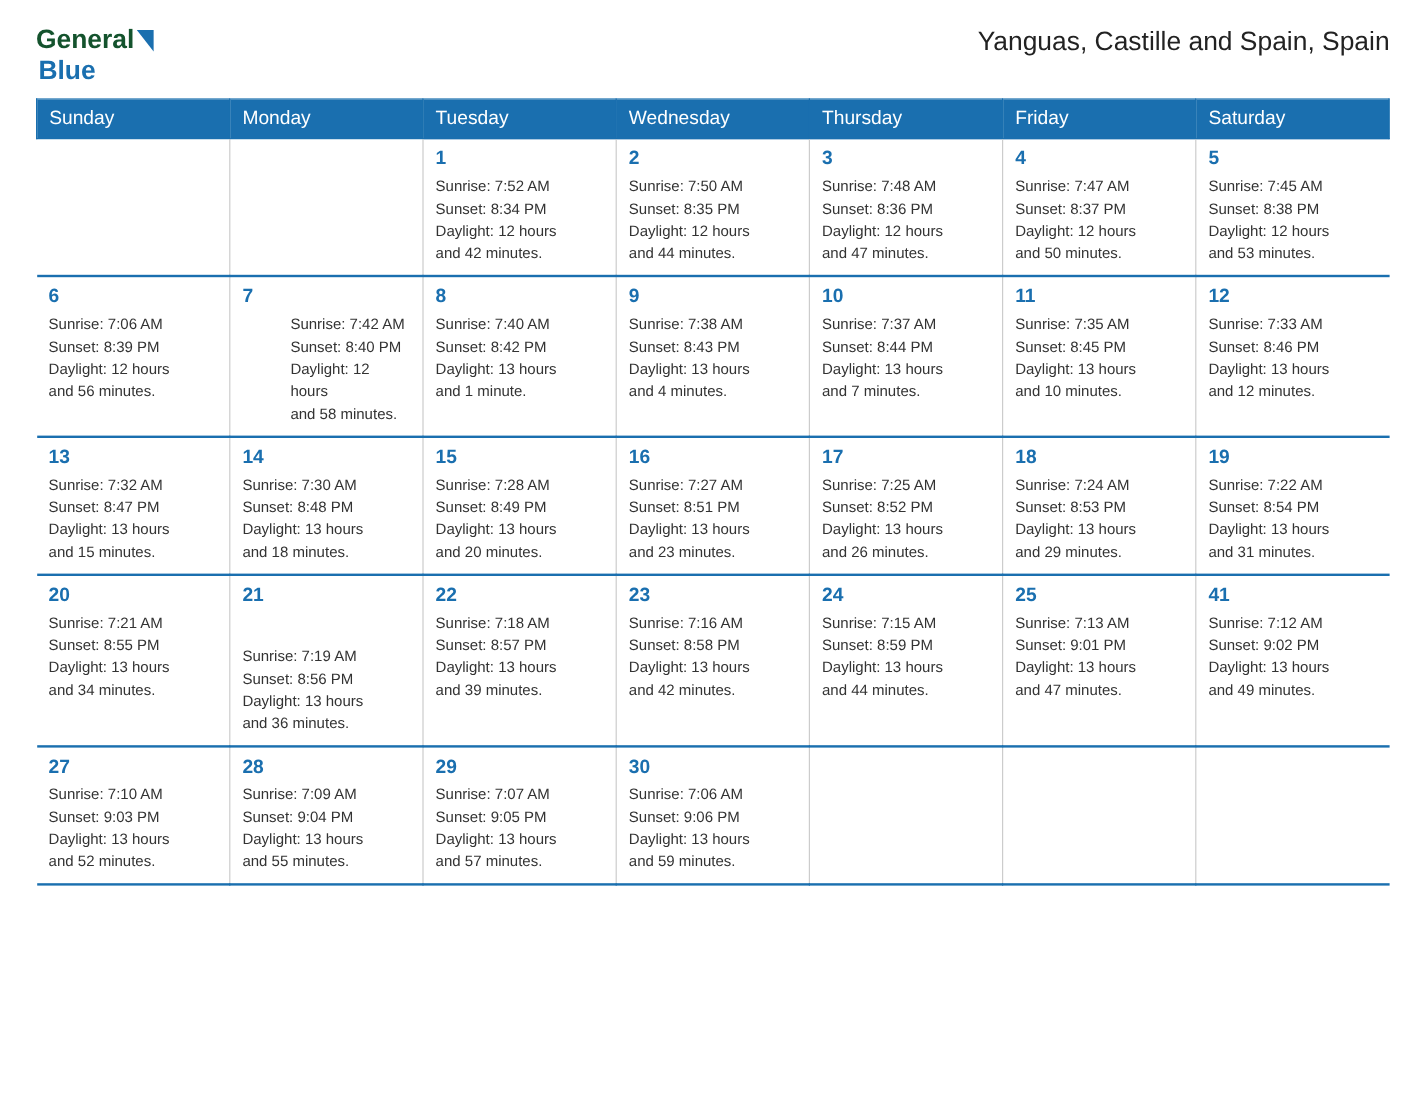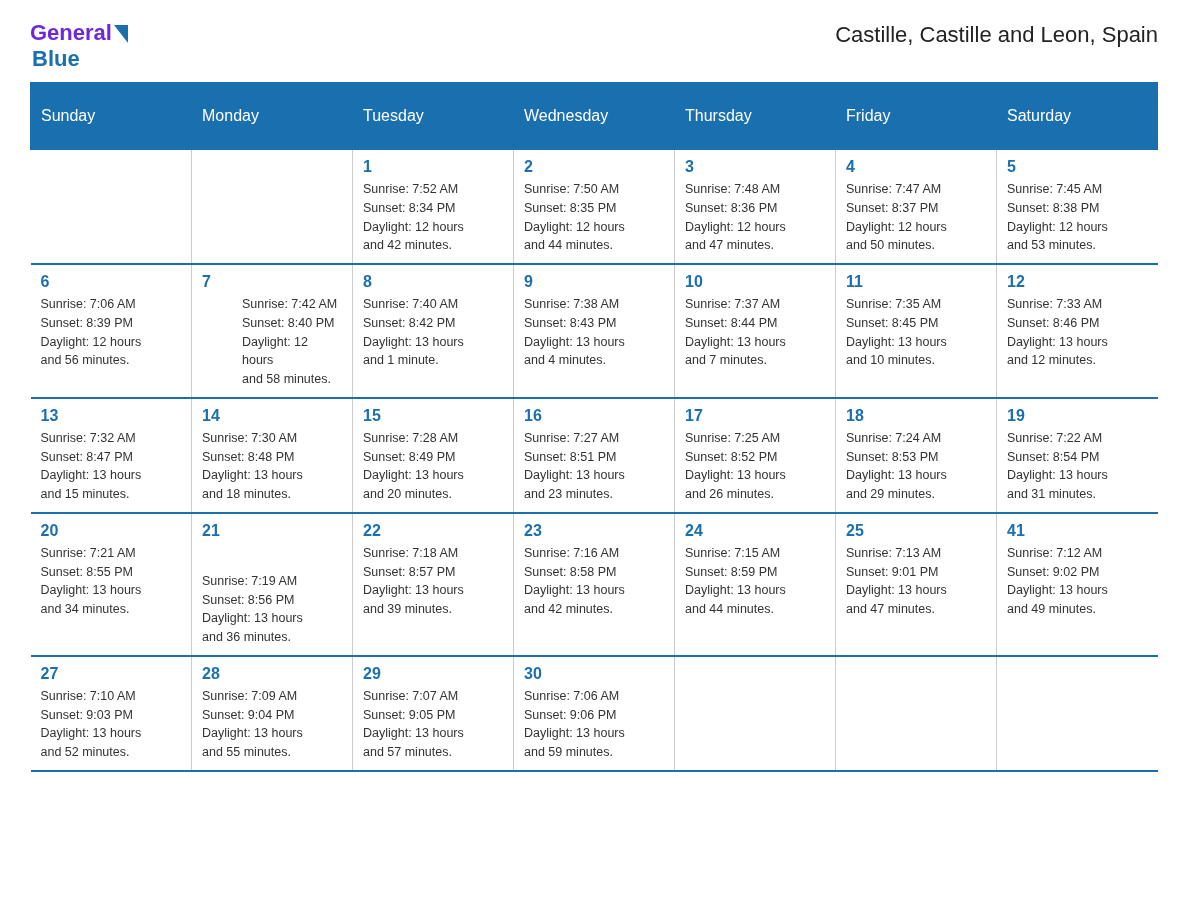--- a/index.html
+++ b/index.html
@@ -17,21 +17,21 @@
       margin-bottom: 10px;
     }
     .logo {
       display: flex;
       align-items: center;
       gap: 4px;
     }
     .logo-text-general {
       font-size: 22px;
       font-weight: bold;
-      color: #6d28d9;
+      color: #14532d;
     }
     .logo-triangle {
       width: 0;
       height: 0;
       border-left: 14px solid transparent;
       border-right: 0px solid transparent;
       border-top: 18px solid #1a6faf;
       margin-left: 2px;
       margin-top: 2px;
     }
@@ -68,21 +68,21 @@
       border-collapse: collapse;
       margin-top: 8px;
     }
     thead tr {
       background-color: #1a6faf;
     }
     thead th {
       color: #fff;
       font-size: 16px;
       font-weight: normal;
-      padding: 24px 10px;
+      padding: 7px 10px;
       text-align: left;
       border: 1px solid #1a6faf;
     }
     tbody tr {
       border-bottom: 2px solid #1a6faf;
     }
     tbody td {
       vertical-align: top;
       padding: 8px 10px;
       font-size: 13px;
@@ -117,21 +117,21 @@
   <div class="logo">
     <div class="logo-wrapper">
       <div class="logo-line1">
         <span class="logo-text-general">General</span>
         <div class="logo-triangle"></div>
       </div>
       <span class="logo-line2">Blue</span>
     </div>
   </div>
   <div class="title-block">
-    <div class="subtitle">Castille, Castille and Leon, Spain</div>
+    <div class="subtitle">Yanguas, Castille and Spain, Spain</div>
   </div>
 </div>
 
 <table>
   <thead>
     <tr>
     <th>Sunday</th>
         <th>Monday</th>
         <th>Tuesday</th>
         <th>Wednesday</th>

